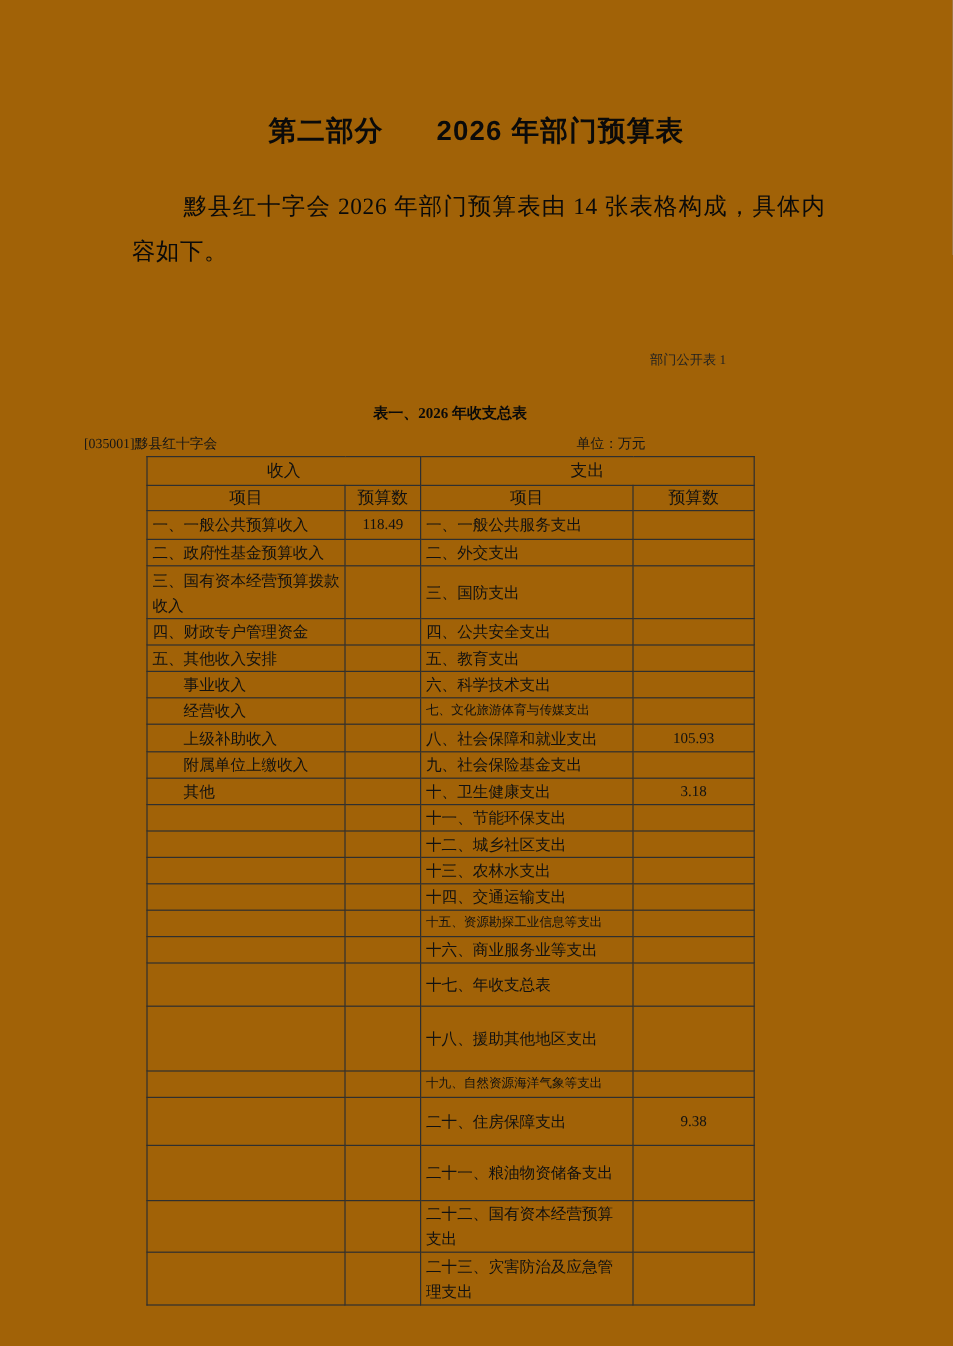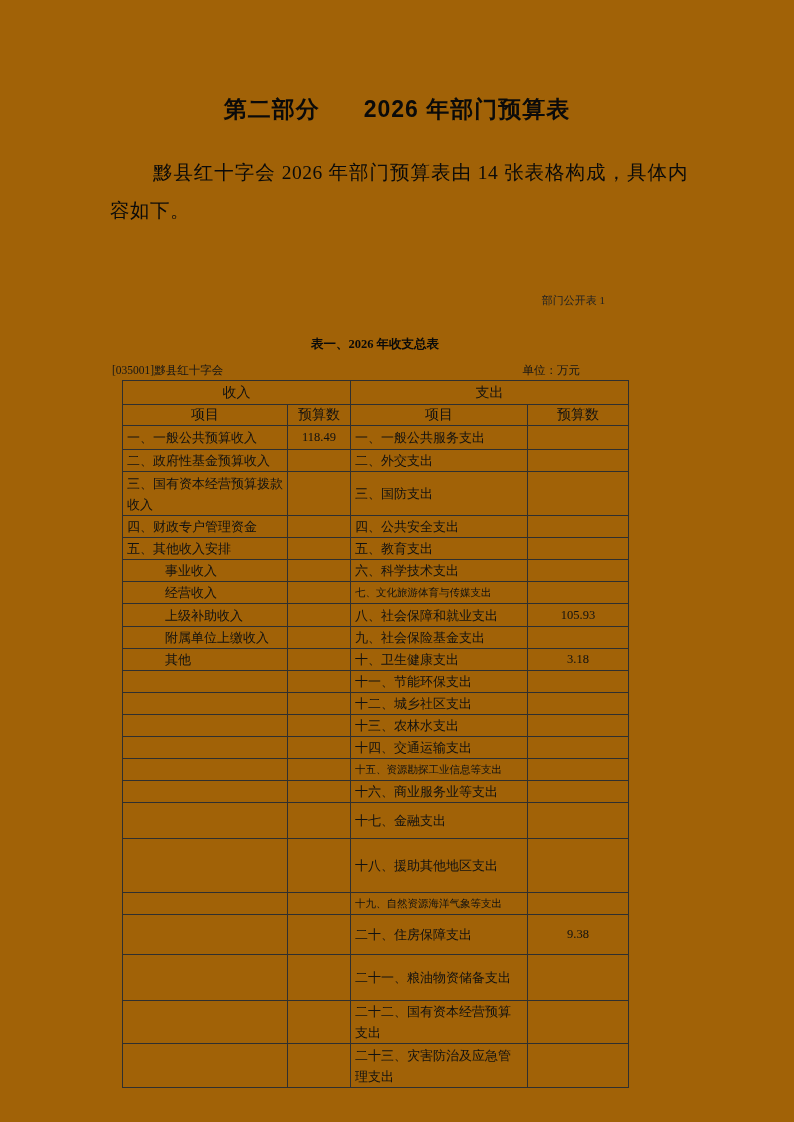--- a/index.html
+++ b/index.html
@@ -44,21 +44,21 @@
     width: 506px;
     margin: 29px 0 0 122px;
     text-align: center;
     font-weight: bold;
     font-size: 12.5px;
     line-height: 1.3;
     color: #0a0a0a;
   }
   .table-meta {
     width: 506px;
-    margin: 11px 0 0 112px;
+    margin: 11px 0 0 70px;
     display: flex;
     justify-content: space-between;
     align-items: flex-end;
     font-size: 11.5px;
     line-height: 1.3;
     color: #161616;
   }
   .table-meta .unit { padding-right: 38px; }
   table.budget {
     width: 506px;
@@ -80,21 +80,21 @@
   }
   tr.sec-head { height: 24px; }
   tr.col-head { height: 21px; }
   tr.col-head th { font-size: 13px; }
   td.item {
     font-size: 13px;
     line-height: 21px;
     text-align: left;
     padding-left: 5px;
   }
-  td.item.indent { padding-left: 42px; margin-top: 38px; }
+  td.item.indent { padding-left: 30px; margin-top: 38px; }
   td.item.small { font-size: 10.5px; }
   td.num {
     font-size: 12.5px;
     text-align: center;
   }
 </style>
 </head>
 <body>
 
 <div class="page">
@@ -226,21 +226,21 @@
         </tr>
         <tr style="height: 21px;">
           <td class="item"></td>
           <td class="num"></td>
           <td class="item">十六、商业服务业等支出</td>
           <td class="num"></td>
         </tr>
         <tr style="height: 36px;">
           <td class="item"></td>
           <td class="num"></td>
-          <td class="item">十七、金融支出</td>
+          <td class="item">十七、年收支总表</td>
           <td class="num"></td>
         </tr>
         <tr style="height: 54px; margin-left: 32px;">
           <td class="item"></td>
           <td class="num"></td>
           <td class="item">十八、援助其他地区支出</td>
           <td class="num"></td>
         </tr>
         <tr style="height: 20px;">
           <td class="item"></td>

